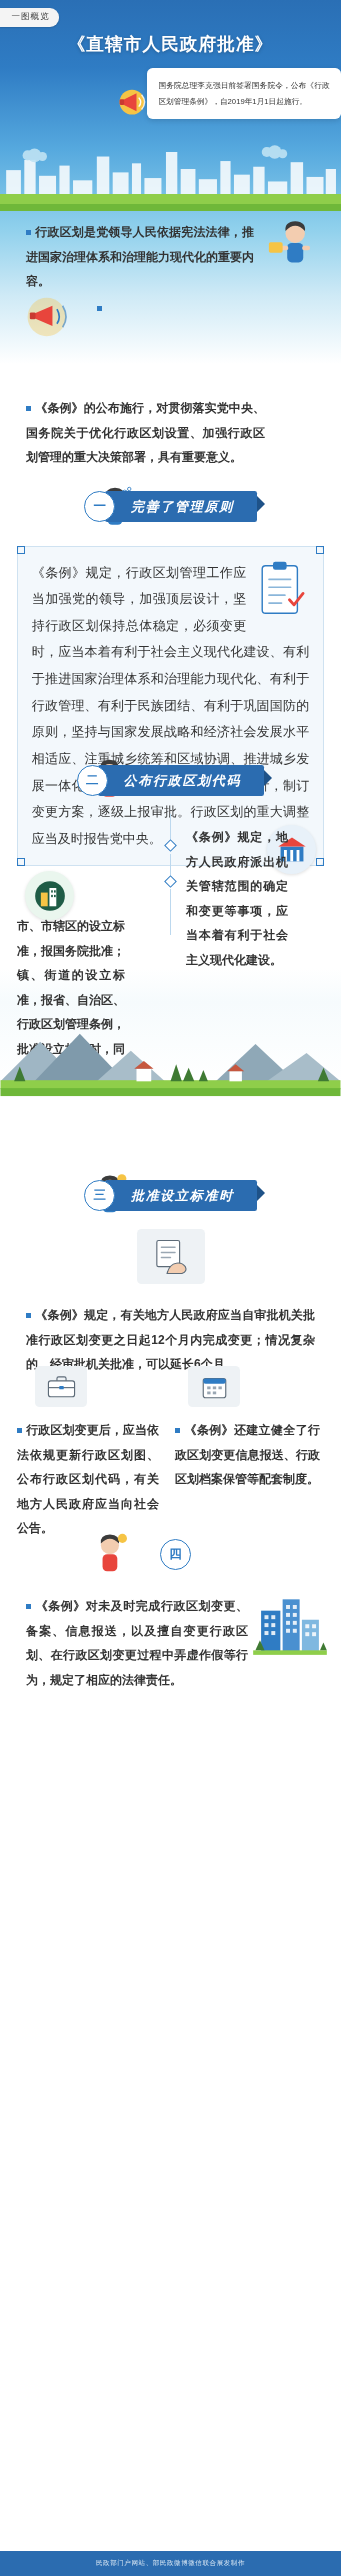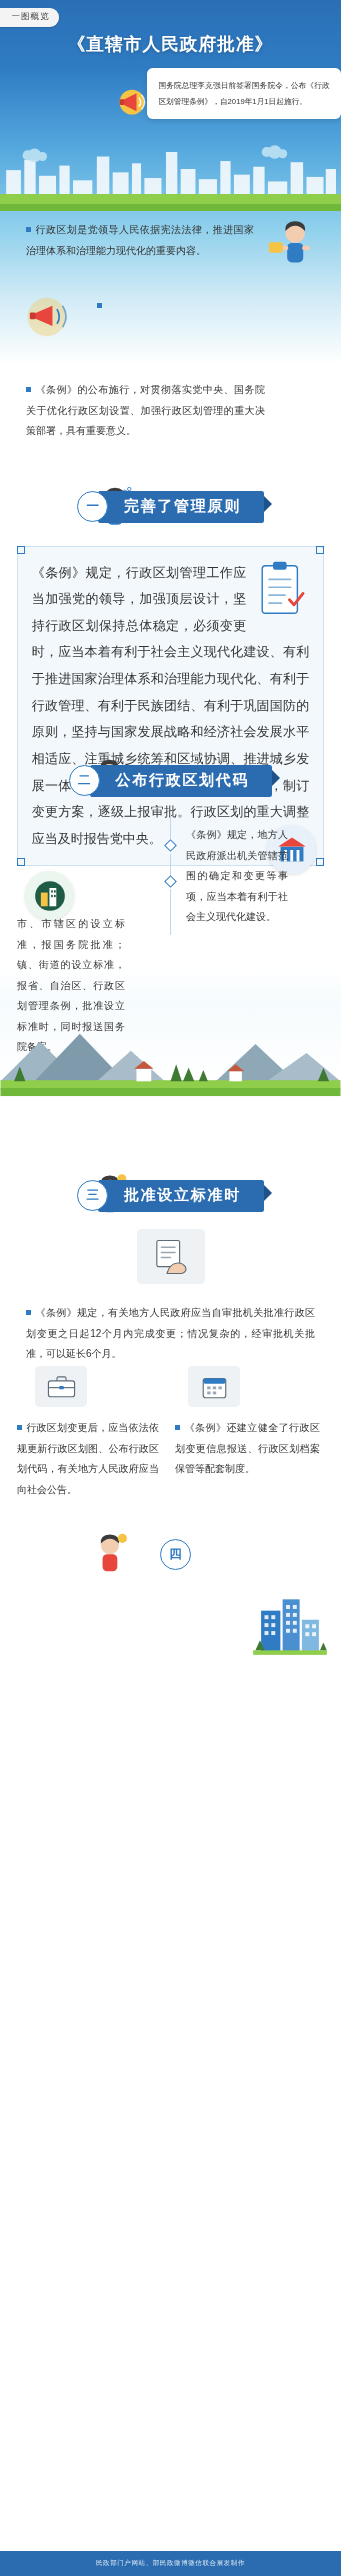--- a/index.html
+++ b/index.html
@@ -97,24 +97,25 @@
     content: "";
     position: absolute;
     left: 0; top: 10.2px;
     width: 341px; height: 6.8px;
     background: #6fb839;
   }
 
   
   .bullet-p {
     position: absolute;
-    font-size: 10px;
+    font-size: 12px;
     line-height: 2.05;
     color: #333;
     text-align: justify;
+    font-weight: bold;
   }
   .bullet-p .sq {
     display: inline-block;
     width: 4.6px; height: 4.6px;
     background: #2f7cc4;
     margin-right: 4.6px;
     vertical-align: 1.1px;
   }
 
   
@@ -132,26 +133,27 @@
     border: 1.7px solid #2f7cc4;
     display: flex; align-items: center; justify-content: center;
     font-family: "Liberation Serif", serif;
     font-size: 12.5px; color: #2f7cc4; font-weight: bold;
     margin-right: -10.2px;
     position: relative; z-index: 3;
   }
   .ribbon {
     background: #2b6cb0;
     color: #fff;
-    font-size: 15px;
+    font-size: 13px;
     font-weight: bold;
     letter-spacing: 1.7px;
     padding: 6.3px 23px 6.3px 26px;
     position: relative;
     border-radius: 2.3px;
+    font-style: italic;
   }
   .ribbon:before {
     content: "";
     position: absolute;
     left: -8px; top: 4.6px;
     width: 0; height: 0;
     border-top: 8px solid transparent;
     border-bottom: 8px solid transparent;
     border-right: 8px solid #1e5288;
   }
@@ -322,21 +324,21 @@
   <div style="position:absolute; top:291px; left:17px; width:63px;">
     <svg width="63" height="52" viewBox="0 0 110 92">
       <circle cx="52" cy="46" r="34" fill="#f6c445" opacity=".35"></circle>
       <path d="M30 40 L62 26 L62 62 L30 48 Z" fill="#e8453c"></path>
       <rect x="22" y="38" width="10" height="12" rx="2" fill="#c93a31"></rect>
       <path d="M70 32 q8 14 0 26" stroke="#2f7cc4" stroke-width="3" fill="none"></path>
       <path d="M80 26 q12 20 0 38" stroke="#2f7cc4" stroke-width="3" fill="none" opacity=".6"></path>
     </svg>
   </div>
 
-  <div class="bullet-p" style="top:380px; left:26px; width:239px;">
+  <div class="bullet-p" style="top:396px; left:26px; width:239px;">
     <span class="sq"></span><span>《条例》的公布施行，对贯彻落实党中央、国务院关于优化行政区划设置、加强行政区划管理的重大决策部署，具有重要意义。</span>
   </div>
 
   <div class="person-icon" style="top:485px; left:96px; width:38px; height:41px;">
     <svg width="38" height="41" viewBox="0 0 66 72">
       <circle cx="33" cy="24" r="16" fill="#f3cdb0"></circle>
       <path d="M17 21 q16 -17 32 0 q2 -15 -16 -16 q-18 1 -16 16z" fill="#3b3b3b"></path>
       <rect x="20" y="40" width="26" height="30" rx="8" fill="#2f7cc4"></rect>
       <circle cx="50" cy="14" r="5" fill="#ffffff" stroke="#2f7cc4" stroke-width="1.5"></circle>
       <circle cx="58" cy="7" r="3" fill="#ffffff" stroke="#2f7cc4" stroke-width="1.5"></circle>
@@ -511,20 +513,23 @@
       <circle cx="33" cy="25" r="16" fill="#f3cdb0"></circle>
       <path d="M17 22 q16 -17 32 0 q2 -15 -16 -16 q-18 1 -16 16z" fill="#3b3b3b"></path>
       <rect x="20" y="41" width="26" height="30" rx="8" fill="#e8453c"></rect>
       <circle cx="55" cy="13" r="8" fill="#f6c445"></circle>
     </svg>
   </div>
   <div class="sec" style="top:1539px;">
     <div class="num-badge">四</div>
   </div>
 
+  <div class="bullet-p" style="top:1594px; left:26px; width:222px;">
+    <span class="sq"></span><span>《条例》对未及时完成行政区划变更、备案、信息报送，以及擅自变更行政区划、在行政区划变更过程中弄虚作假等行为，规定了相应的法律责任。</span>
+  </div>
 
   <div style="position:absolute; top:1588px; right:13.7px; width:74px;">
     <svg width="74" height="68" viewBox="0 0 130 120">
       <rect x="14" y="40" width="34" height="72" fill="#2f7cc4"></rect>
       <rect x="52" y="20" width="30" height="92" fill="#4a90d0"></rect>
       <rect x="86" y="56" width="30" height="56" fill="#7fb8e0"></rect>
       <g fill="#ffffff" opacity=".85">
         <rect x="20" y="48" width="7" height="7"></rect>
           <rect x="32" y="48" width="7" height="7"></rect>
         <rect x="20" y="62" width="7" height="7"></rect>

